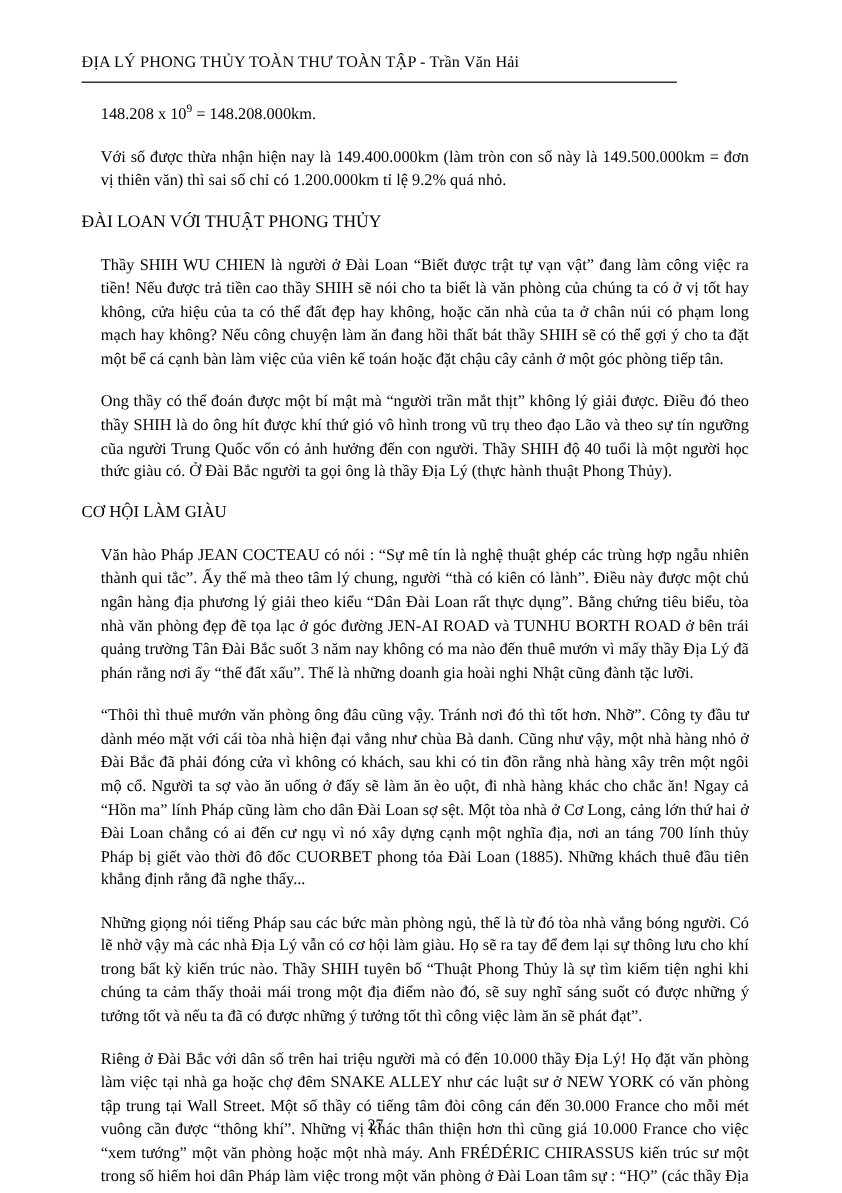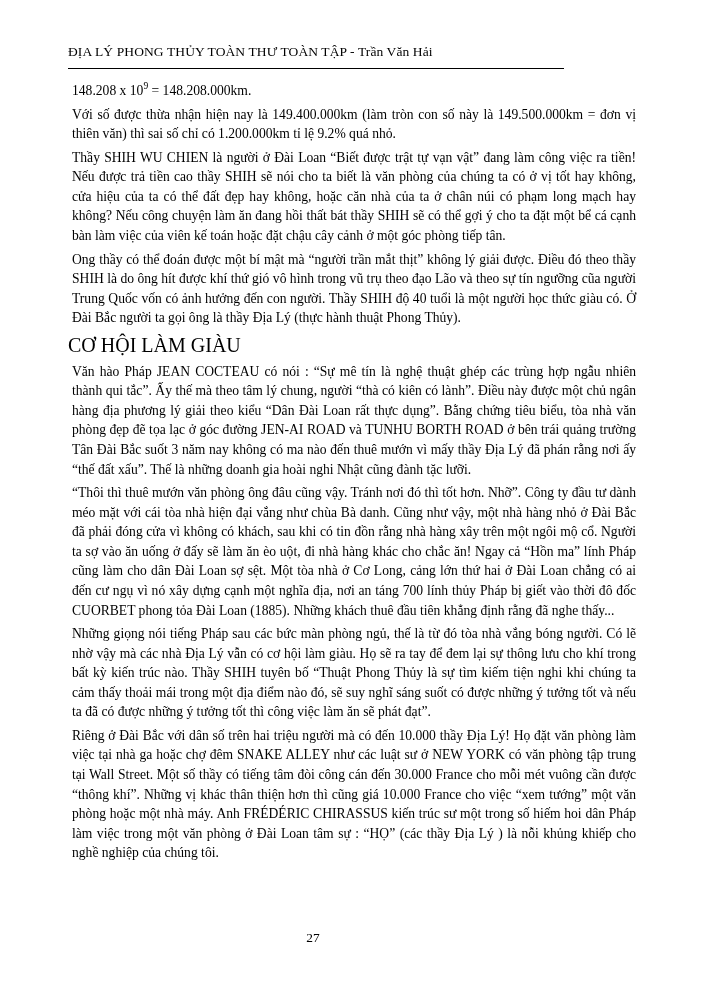--- a/index.html
+++ b/index.html
@@ -28,40 +28,40 @@
   }
   .head-rule {
     border: 0;
     border-top: 1px solid #000;
     margin: 8px 0 12px 0;
   }
   .body-col {
     width: 572px;
   }
   p {
-    margin: 4px;
+    margin: 16px;
     font-size: 13.6px;
     line-height: 1.44;
     text-align: justify;
     text-justify: inter-word;
   }
   h2.section-title {
     font-size: 17.2px;
     font-weight: normal;
     margin: 5px 0 2px 0;
     line-height: 1.3;
   }
   h3.sub-title {
     font-size: 14.6px;
     font-weight: normal;
     margin: 2px 0 1px 0;
     line-height: 1.3;
   }
   h3.sub-title-b {
-    font-size: 20px;
+    font-size: 14px;
     font-weight: normal;
     margin: 4px 0 1px 0;
     line-height: 1.3;
   }
   sup {
     font-size: 9.5px;
     vertical-align: super;
     line-height: 0;
   }
   .folio {
@@ -81,20 +81,21 @@
   <div class="running-head">ĐỊA LÝ PHONG THỦY TOÀN THƯ  TOÀN TẬP -  Trần Văn Hải</div>
   <hr class="head-rule">
 
   <div class="body-col">
 
     <p><span>148.208 x 10</span><sup>9</sup><span> = 148.208.000km.</span></p>
 
     <p>Với số được thừa nhận hiện nay là 149.400.000km (làm tròn con số này là 149.500.000km = đơn vị thiên văn) thì sai số chỉ có 1.200.000km tỉ lệ 9.2% quá nhỏ.</p>
 
 
+    <h3 class="sub-title">ĐÀI LOAN VỚI THUẬT PHONG THỦY</h3>
 
     <p>Thầy SHIH WU CHIEN là người ở Đài Loan “Biết được trật tự vạn vật” đang làm công việc ra tiền! Nếu được trả tiền cao thầy SHIH sẽ nói cho ta biết là văn phòng của chúng ta có ở vị tốt hay không,  cửa hiệu của ta có thể đất đẹp hay không, hoặc căn nhà của ta ở chân núi có phạm long mạch hay không? Nếu công chuyện làm ăn đang hồi thất bát thầy SHIH sẽ có thể gợi ý cho ta đặt một bể cá cạnh bàn làm việc của viên kế toán hoặc đặt chậu cây cảnh ở một góc phòng tiếp tân.</p>
     <p>Ong thầy có thể đoán được một bí mật mà “người trần mắt thịt” không lý giải được. Điều đó theo thầy SHIH là do ông hít được khí thứ gió vô hình trong vũ trụ theo đạo Lão và theo sự tín ngưỡng cũa người Trung Quốc vốn có ảnh hưởng đến con người. Thầy SHIH độ 40 tuổi là một người học thức giàu có. Ở Đài Bắc người ta gọi ông là thầy Địa Lý (thực hành thuật Phong Thủy).</p>
 
     <h3 class="sub-title-b">CƠ HỘI LÀM GIÀU</h3>
 
     <p>Văn hào Pháp JEAN COCTEAU có nói : “Sự mê tín là nghệ thuật ghép các trùng hợp ngẫu nhiên thành qui tắc”. Ấy thế mà theo tâm lý chung, người “thà có kiên có lành”. Điều này được một chủ ngân hàng địa phương lý giải theo kiểu “Dân Đài Loan rất thực dụng”. Bằng chứng tiêu biểu, tòa nhà văn phòng đẹp đẽ tọa lạc ở góc đường JEN-AI ROAD và TUNHU BORTH ROAD ở bên trái quảng trường Tân Đài Bắc suốt 3 năm nay không có ma nào đến thuê mướn vì mấy thầy Địa Lý đã phán rằng nơi ấy “thế đất xấu”. Thế là những doanh gia hoài nghi Nhật cũng đành tặc lưỡi.</p>
     <p>“Thôi thì thuê mướn văn phòng ông đâu cũng vậy. Tránh nơi đó thì tốt hơn. Nhỡ”. Công ty đầu tư dành méo mặt với cái tòa nhà hiện đại vắng như chùa Bà danh. Cũng như vậy, một nhà hàng nhỏ ở Đài Bắc đã phải đóng cửa vì không có khách, sau khi có tin đồn rằng nhà hàng xây trên một ngôi mộ cổ. Người ta sợ vào ăn uống ở đấy sẽ làm ăn èo uột, đi nhà hàng khác cho chắc ăn! Ngay cả “Hồn ma” lính Pháp cũng làm cho dân Đài Loan sợ sệt. Một tòa nhà ở Cơ Long, cảng lớn thứ hai ở Đài Loan chẳng có ai đến cư ngụ vì nó xây dựng cạnh một nghĩa địa, nơi an táng 700 lính thủy Pháp bị giết vào thời đô đốc CUORBET phong tỏa Đài Loan (1885). Những khách thuê đầu tiên khẳng định rằng đã nghe thấy...</p>
     <p>Những giọng nói tiếng Pháp sau các bức màn phòng ngủ, thế là từ đó tòa nhà vắng bóng người. Có lẽ nhờ vậy mà các nhà Địa Lý vẫn có cơ hội làm giàu. Họ sẽ ra tay để đem lại sự thông lưu cho khí trong bất kỳ kiến trúc nào. Thầy SHIH tuyên bố “Thuật Phong Thủy là sự tìm kiếm tiện nghi khi chúng ta cảm thấy thoải mái trong một địa điểm nào đó, sẽ suy nghĩ sáng suốt có được những ý tưởng tốt và nếu ta đã có được những ý tưởng tốt thì công việc làm ăn sẽ phát đạt”.</p>
     <p>Riêng ở Đài Bắc với dân số trên hai triệu người mà có đến 10.000 thầy Địa Lý! Họ đặt văn phòng làm việc tại nhà ga hoặc chợ đêm SNAKE ALLEY như các luật sư ở NEW YORK có văn phòng tập trung tại Wall Street. Một số thầy có tiếng tâm đòi công cán đến 30.000 France cho mỗi mét vuông cần được “thông khí”. Những vị khác thân thiện hơn thì cũng giá 10.000 France cho việc “xem tướng” một văn phòng hoặc một nhà máy. Anh FRÉDÉRIC CHIRASSUS kiến trúc sư một trong số hiếm hoi dân Pháp làm việc trong một văn phòng ở Đài Loan tâm sự : “HỌ” (các thầy Địa Lý ) là nỗi khủng khiếp cho nghề nghiệp của chúng tôi.</p>

